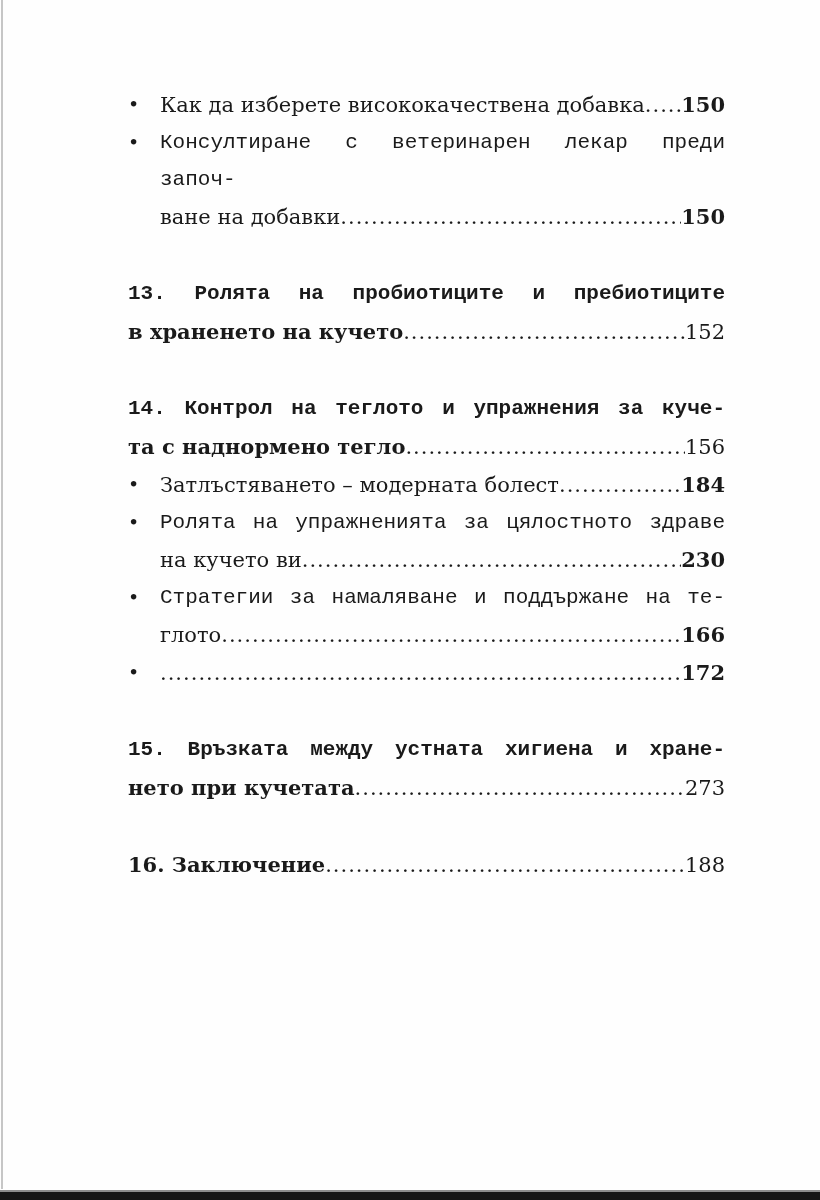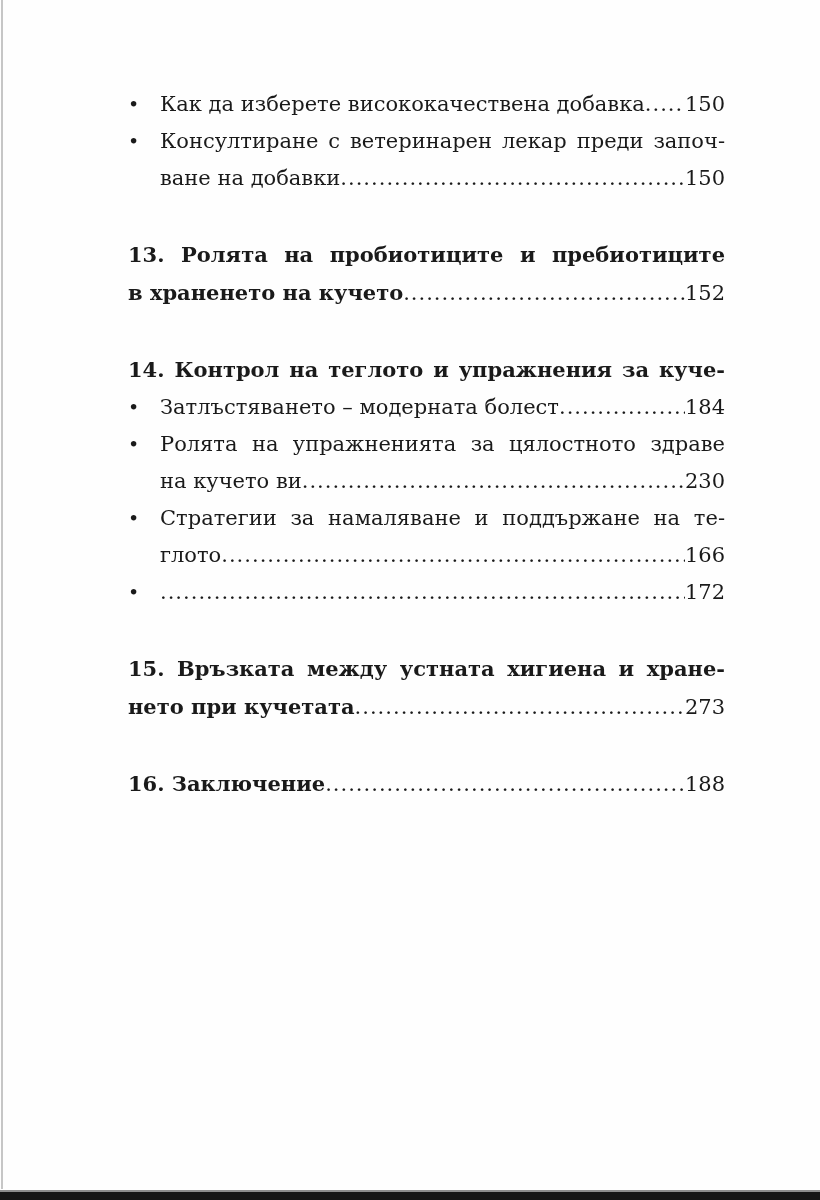--- a/index.html
+++ b/index.html
@@ -42,38 +42,39 @@
   .entry.bullet { display: flex; }
   .marker {
     flex: 0 0 32px;
     width: 32px;
     font-size: 19px;
   }
   .entry-body { flex: 1 1 auto; min-width: 0; }
   .jline {
     text-align: justify;
     text-align-last: justify;
+    font-family: Liberation Mono, monospace;
   }
   .lastline {
     display: flex;
     align-items: baseline;
   }
   .txt { white-space: nowrap; text-align: center; }
   .leader {
     flex: 1 1 auto;
     overflow: hidden;
     white-space: nowrap;
     min-width: 8px;
   }
   .leader::after {
     content: "........................................................................................................................";
     letter-spacing: 1px;
     font-weight: normal;
   }
-  .pg { white-space: nowrap; font-weight: normal; }
+  .pg { white-space: nowrap; font-weight: bold; }
   .entry.chapter .pg { font-weight: normal; }
 </style>
 </head>
 <body>
 
 <div class="page">
   <div class="edge-left"></div>
 
   <div class="content">
 
@@ -104,20 +105,25 @@
       <div class="jline">13. Ролята на пробиотиците и пребиотиците</div>
       <div class="lastline">
         <span class="txt">в храненето на кучето</span>
         <span class="leader"></span>
         <span class="pg">152</span>
       </div>
     </div>
 
     <div class="entry chapter">
       <div class="jline">14. Контрол на теглото и упражнения за куче-</div>
+      <div class="lastline">
+        <span class="txt">та с наднормено тегло</span>
+        <span class="leader"></span>
+        <span class="pg">156</span>
+      </div>
     </div>
 
     <div class="entry bullet">
       <span class="marker">•</span>
       <div class="entry-body">
         <div class="lastline">
           <span class="txt">Затлъстяването – модерната болест</span>
           <span class="leader"></span>
           <span class="pg">184</span>
         </div>

